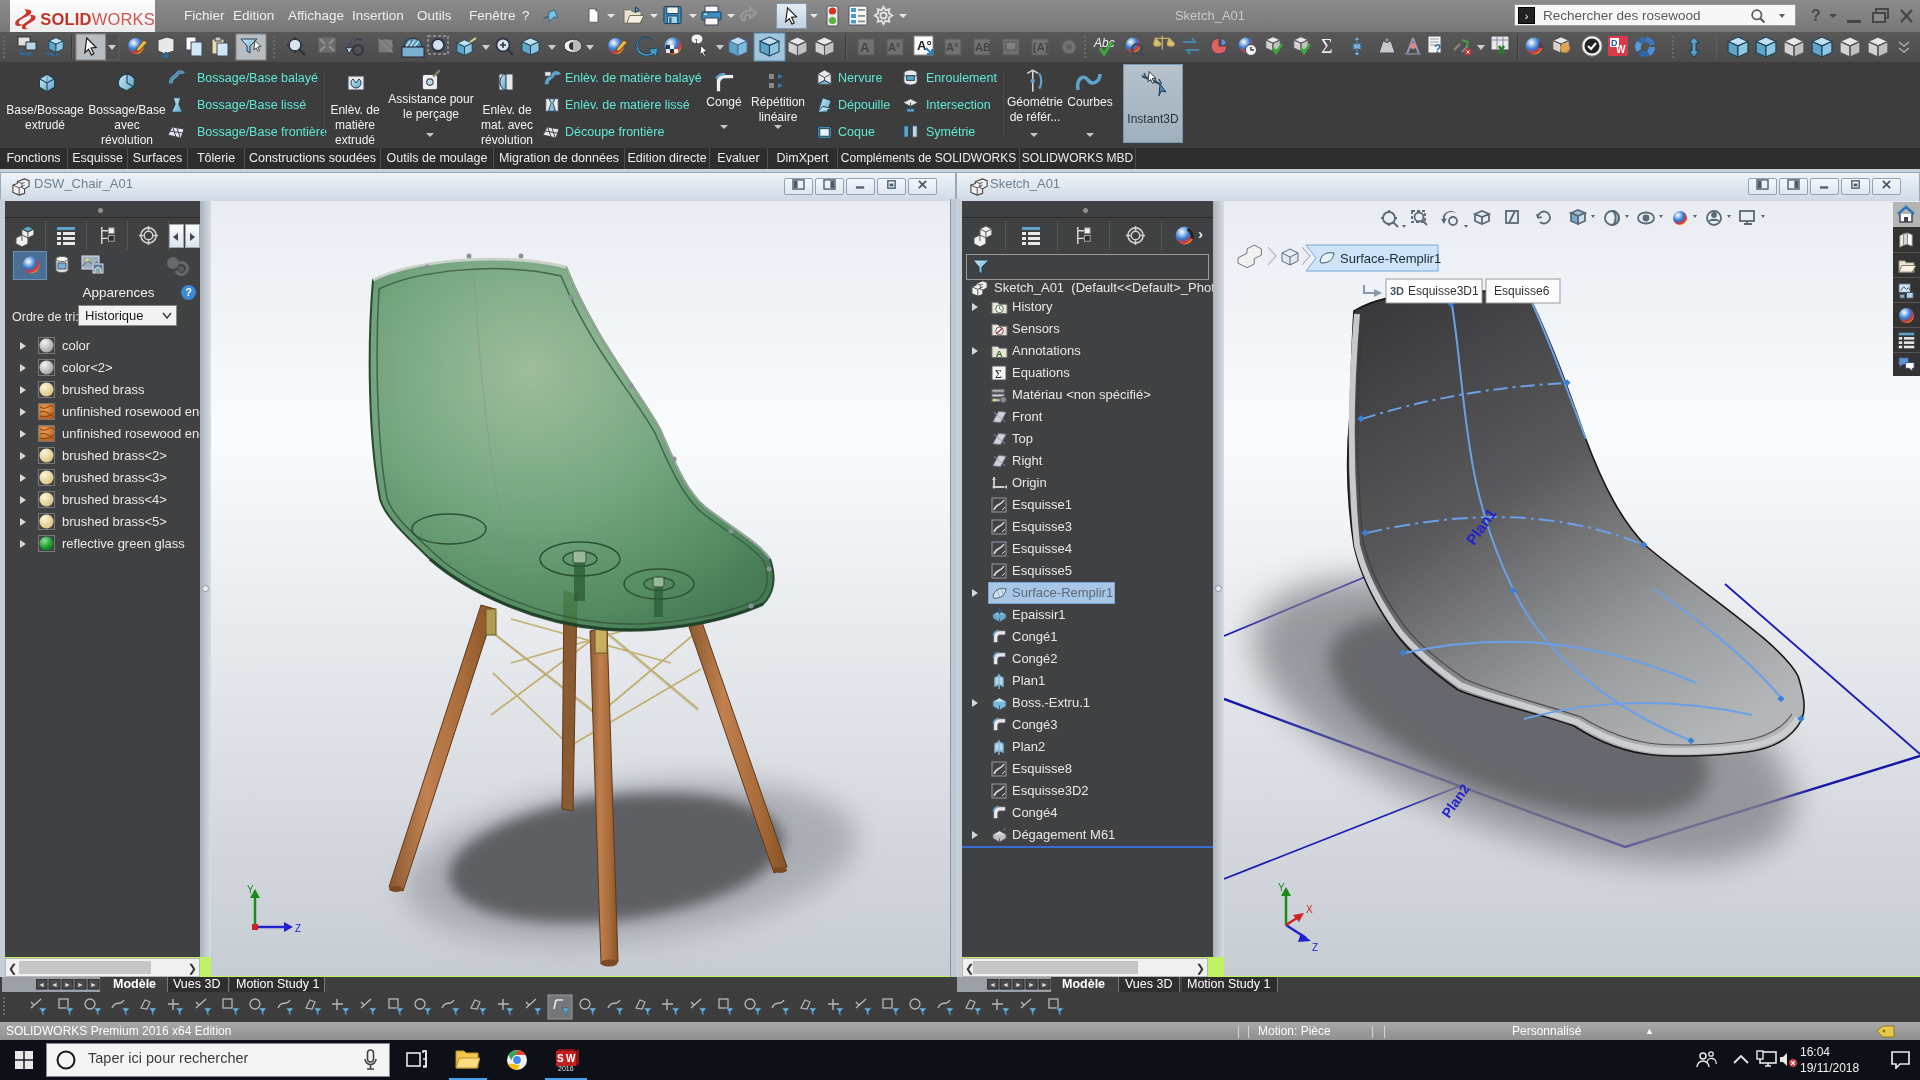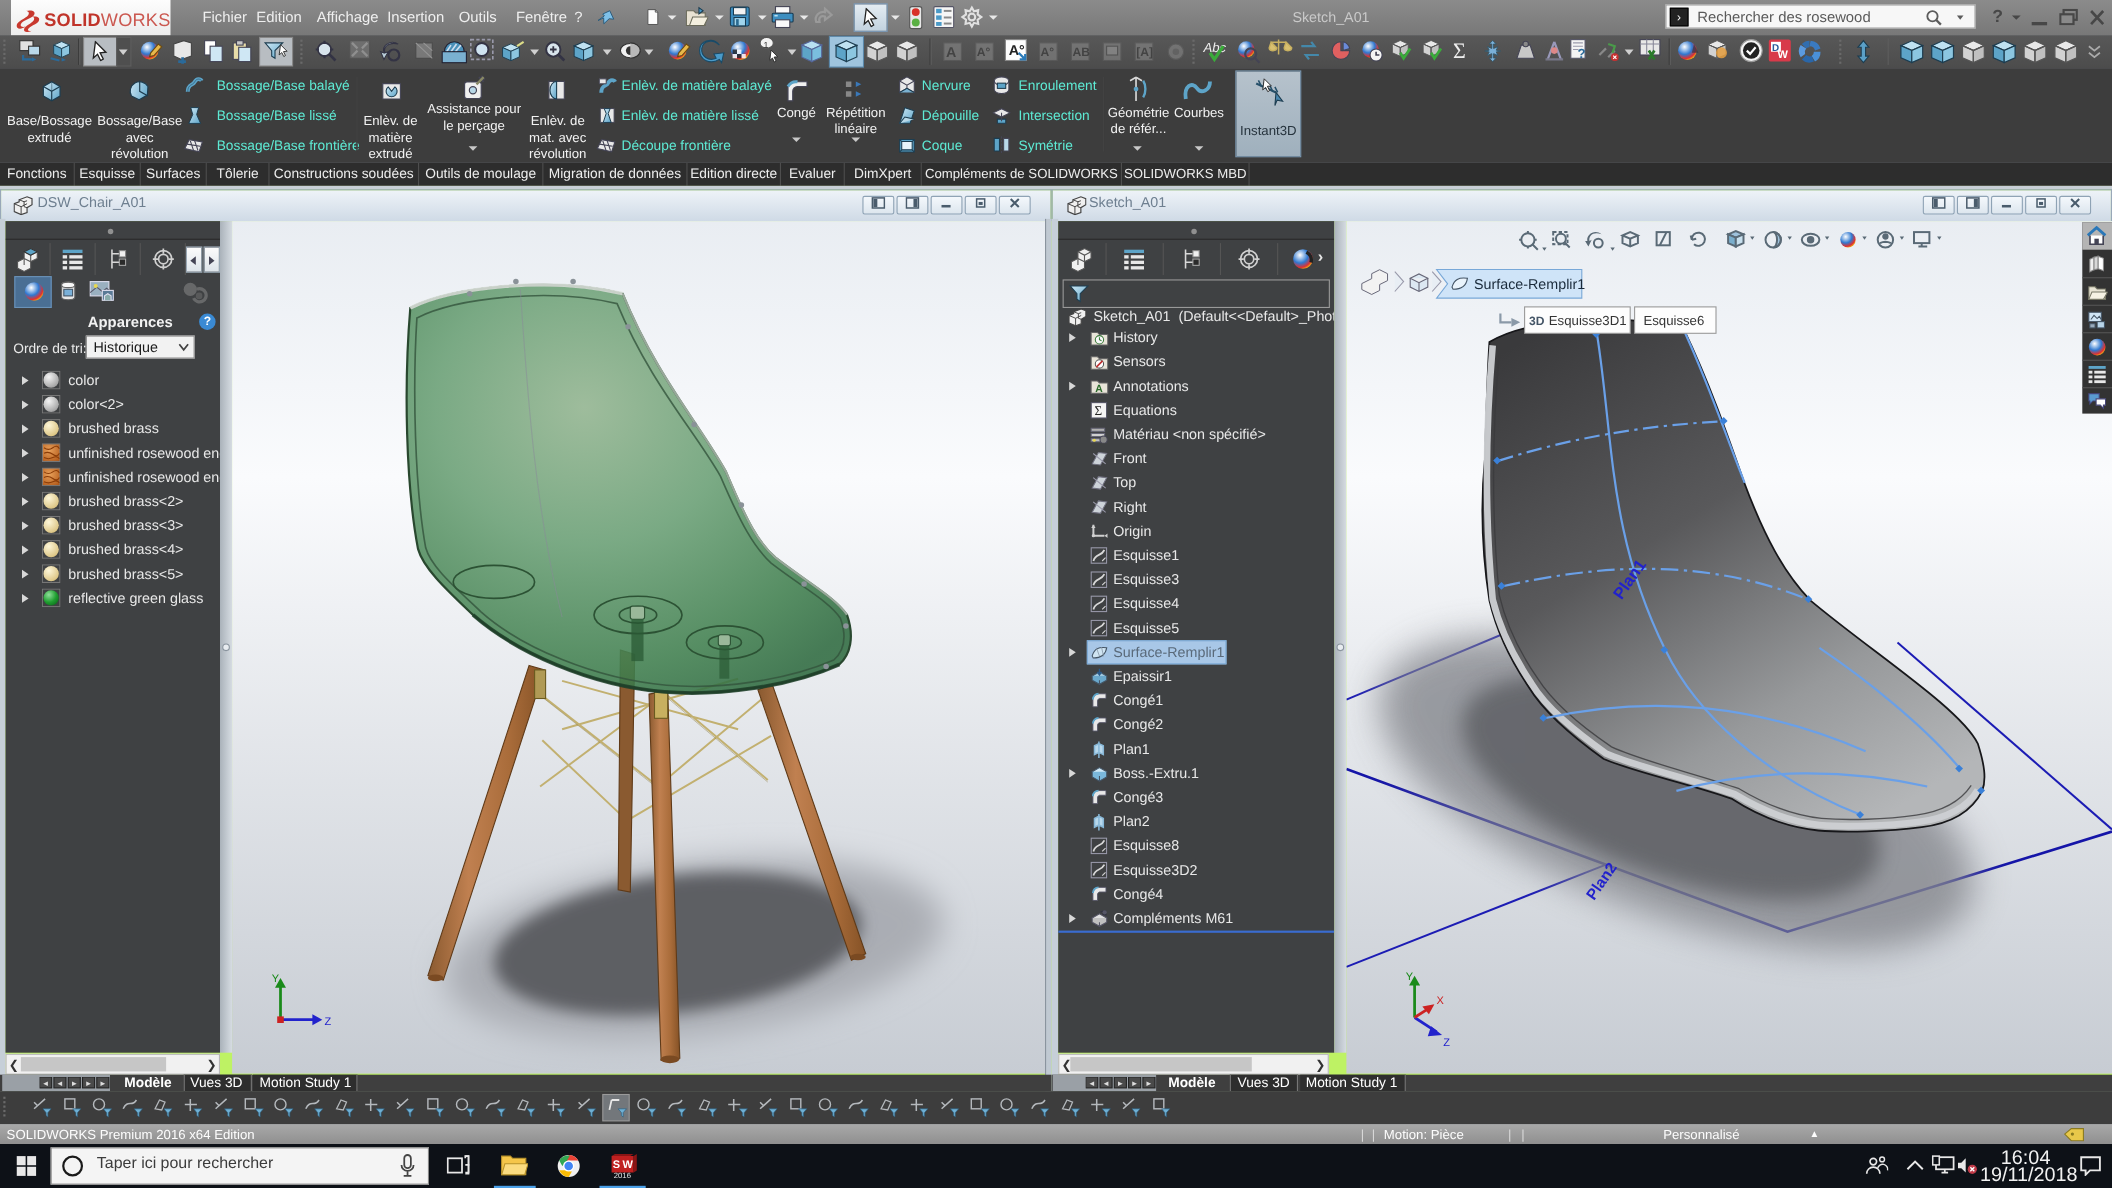--- a/index.html
+++ b/index.html
@@ -719,21 +719,21 @@
               <circle cx="6" cy="6" r="1.8" fill="#e8d850"></circle>
               <rect x="12" y="10" width="10" height="9" fill="#5a7a96" stroke="#dde"></rect>
               <path d="M14,19 v-4 l3,-2 3,2 v4" fill="#8aa" stroke="#dde"></path>
             </svg>
           <svg class="abs" style="left:160px;top:5px" width="24" height="22" viewBox="0 0 24 22" opacity="0.45">
               <circle cx="8" cy="8" r="6" fill="#999"></circle>
               <path d="M14,8 a6,6 0 1 1 -3,8" fill="none" stroke="#999" stroke-width="3"></path>
               <circle cx="16" cy="14" r="3" fill="#777"></circle>
             </svg>
         </div>
-        <div class="abs" style="left:0;top:84px;width:227px;height:20px;text-align:center;color:#f2f2f2;font-size:13.5px;font-weight:bold">Apparences</div>
+        <div class="abs" style="left:0;top:84px;width:227px;height:20px;text-align:center;color:#f2f2f2;font-size:13.5px;font-weight:normal">Apparences</div>
         <div class="abs" style="left:176px;top:84px;width:15px;height:15px;border-radius:50%;background:#3a8ad4;color:#fff;font-size:11px;font-weight:bold;text-align:center;line-height:15px">?</div>
         <div class="abs" style="left:7px;top:109px;color:#e8e8e8;font-size:12.5px">Ordre de tri:</div>
         <div class="abs" style="left:73px;top:104px;width:99px;height:21px;background:#f2f2f2;border:1px solid #888;color:#1a1a1a;font-size:13px;line-height:19px"><span style="margin-left:6px">Historique</span>
           <svg style="position:absolute;right:4px;top:6px" width="10" height="8" viewBox="0 0 10 8">
               <path d="M1,1 l4,5 4,-5" stroke="#444" stroke-width="1.6" fill="none"></path>
             </svg>
         </div>
 
         <div class="tree-row" style="top:134px">
             <span class="tri"></span>
@@ -1200,21 +1200,21 @@
             <span class="tlab">Congé4</span>
           </div>
         <div class="trow" style="top:623px">
             <span class="ttri"></span>
             <svg class="tico" width="17" height="17" viewBox="0 0 18 18">
               <path d="M2,8 L9,4 16,8 9,12 Z" fill="#e0e0e0" stroke="#556"></path>
               <path d="M2,8 v4 L9,16 16,12 v-4 M9,12 v4" fill="#c0c0c0" stroke="#556"></path>
               <path d="M10,2 l5,-1 M12,4 l4,1" stroke="#334" stroke-width="1.2"></path>
               <circle cx="14" cy="2.5" r="2" fill="#556"></circle>
             </svg>
-            <span class="tlab">Compléments M61</span>
+            <span class="tlab">Dégagement M61</span>
           </div>
         <div class="abs" style="left:0;top:645px;width:251px;height:2px;background:#3a6cd0"></div>
       </div>
       <div class="splitter" style="left:257px">
           <div class="abs" style="left:2px;top:384px;width:7px;height:7px;border-radius:50%;background:#e8ecf0;border:1px solid #8a949e"></div>
         </div>
       <div class="viewport" style="left:268px;width:696px;height:775px" id="vpR">
       <svg width="696" height="775" viewBox="0 0 696 775">
         <defs>
           <linearGradient id="shellR" x1="0.15" y1="0" x2="0.75" y2="1">
@@ -1750,18 +1750,18 @@
     <svg class="abs" style="left:1756px;top:10px" width="22" height="19" viewBox="0 0 22 19">
         <rect x="4" y="2" width="16" height="11" fill="none" stroke="#e8e8e8" stroke-width="1.6"></rect>
         <path d="M9,16 h6 M12,13 v3" stroke="#e8e8e8" stroke-width="1.6"></path>
         <rect x="1" y="1" width="6" height="8" fill="#0d1117" stroke="#e8e8e8" stroke-width="1.4"></rect>
       </svg>
     <svg class="abs" style="left:1779px;top:12px" width="20" height="16" viewBox="0 0 20 16">
         <path d="M1,5 h3 l4,-4 v13 l-4,-4 h-3 z" fill="#e8e8e8"></path>
         <circle cx="14" cy="11" r="4.2" fill="#c03a48"></circle>
         <path d="M12.2,9.2 l3.6,3.6 m0,-3.6 l-3.6,3.6" stroke="#fff" stroke-width="1.2"></path>
       </svg>
-    <div class="abs" style="left:1800px;top:4px;width:64px;height:34px;color:#f2f2f2;font-size:18px;text-align:right;line-height:16px">16:04<br>19/11/2018</div>
+    <div class="abs" style="left:1800px;top:4px;width:64px;height:34px;color:#f2f2f2;font-size:12px;text-align:left;line-height:16px">16:04<br>19/11/2018</div>
     <svg class="abs" style="left:1890px;top:10px" width="21" height="19" viewBox="0 0 21 19">
         <path d="M2,2 h17 v12 h-9 l-4,4 v-4 h-4 z" fill="none" stroke="#e8e8e8" stroke-width="1.7"></path>
       </svg>
   </div>
 </div>
 
 </body></html>

